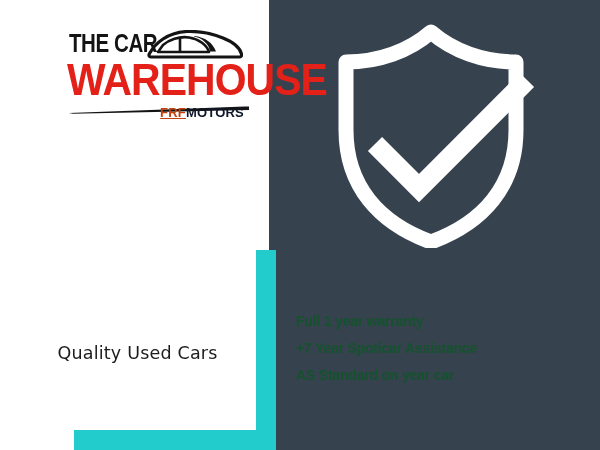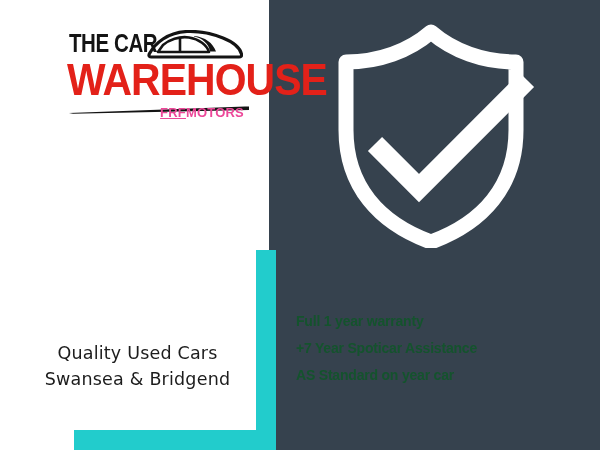--- a/index.html
+++ b/index.html
@@ -99,22 +99,22 @@
   .logo-sub {
     position: absolute;
     right: 0px; top: 75px;
     font-family: "Liberation Sans", sans-serif;
     font-weight: 700;
     font-size: 13px;
     line-height: 15px;
     letter-spacing: 0.2px;
     white-space: nowrap;
   }
-  .logo-sub .frf { color: #ec4899; text-decoration: underline; }
-  .logo-sub .motors { color: #ec4899; }
+  .logo-sub .frf { color: #c2410c; text-decoration: underline; }
+  .logo-sub .motors { color: #0f172a; }
 
   
   .tagline {
     position: absolute;
     left: 0px; top: 340px;
     width: 237px;
     text-align: center;
     z-index: 5;
     font-family: "DejaVu Sans", sans-serif;
     font-size: 17.5px;
@@ -178,21 +178,20 @@
         <path d="M0 9 L176 2.5 L180 2.5 L180 6 L4 9.8 Z" fill="#141414"></path>
       </svg>
     </span>
     <div class="logo-sub">
       <span class="frf">FRF</span><span class="motors">MOTORS</span>
     </div>
   </div>
 
   <div class="tagline">
     <div>Quality Used Cars</div>
-    <div>Swansea &amp; Bridgend</div>
   </div>
 
   <div class="shield-wrap">
     <svg width="230" height="230" viewBox="0 0 230 230">
 
       <path d="M15 44
                C48 44 78 33 100 14
                C122 33 152 44 185 44
                L185 112
                C185 168 152 205 100 224

